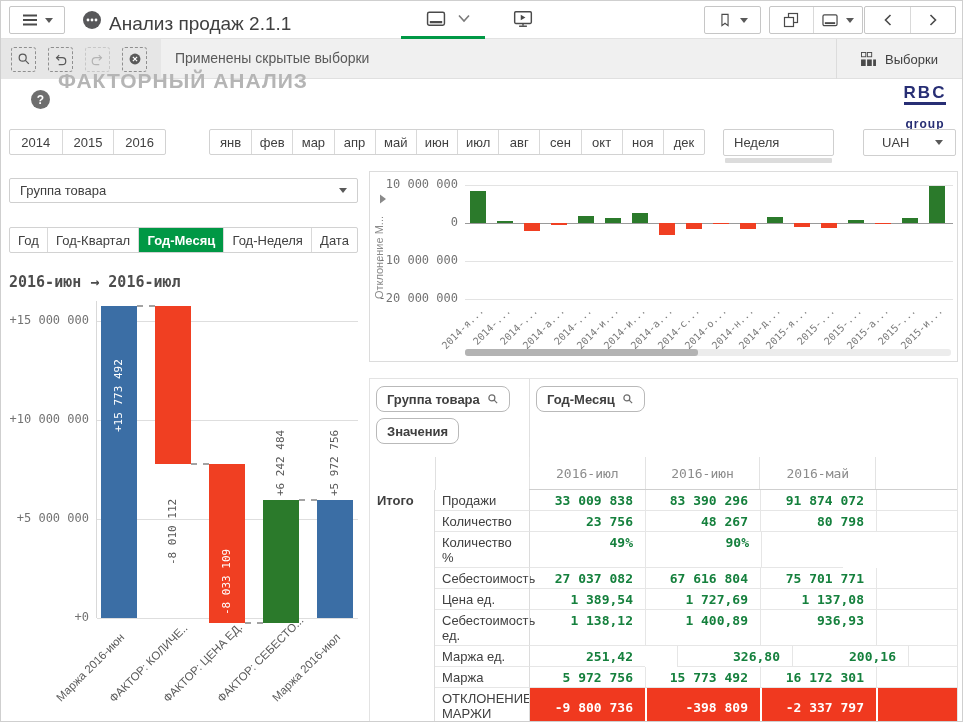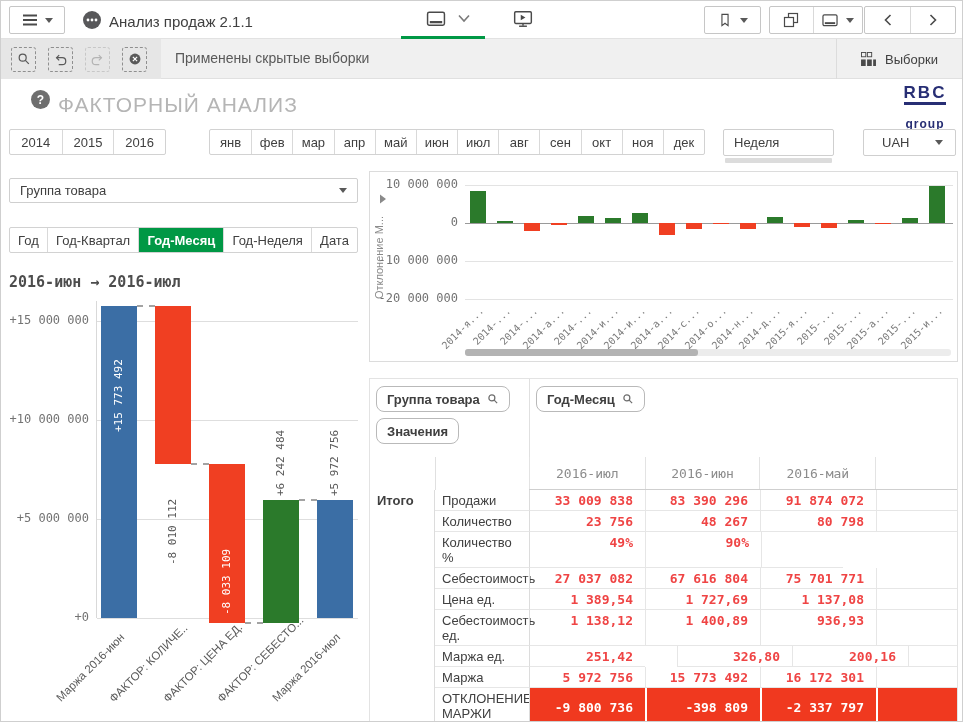--- a/index.html
+++ b/index.html
@@ -6,40 +6,40 @@
   html,body{background:#fff}
   body{font-family:"Liberation Sans",sans-serif;color:#404040}
   svg{display:block}
   .window{position:relative;width:963px;height:722px;background:#fff;border:1px solid #cfcfcf;overflow:hidden}
 
   
   .topbar{position:absolute;left:0;top:0;right:0;height:38px;background:#fff;border-bottom:1px solid #e2e2e2}
   .menu-btn{position:absolute;left:8px;top:5px;width:56px;height:28px;border:1px solid #c6c6c6;border-radius:2px;display:flex;align-items:center;justify-content:center;gap:7px;background:#fff;cursor:pointer}
   .caret{width:0;height:0;border-left:4px solid transparent;border-right:4px solid transparent;border-top:5px solid #595959}
   .app-circle{position:absolute;left:82px;top:10px}
-  .app-title{position:absolute;left:108px;top:12px;font-size:15px;color:#404040;white-space:nowrap}
+  .app-title{position:absolute;left:108px;top:12px;font-size:19px;color:#404040;white-space:nowrap}
   .tb-ic{position:absolute;top:9px;cursor:pointer}
   .sheet-underline{position:absolute;left:400px;top:35px;width:84px;height:3px;background:#009845}
   .tb-btn{position:absolute;top:5px;height:28px;border:1px solid #c6c6c6;border-radius:2px;background:#fff;display:flex;align-items:center;justify-content:center;cursor:pointer}
   .tb-group{position:absolute;top:5px;height:28px;border:1px solid #c6c6c6;border-radius:2px;background:#fff;display:flex;align-items:stretch}
   .tb-group>div{display:flex;align-items:center;justify-content:center;cursor:pointer}
   .tb-group>div+div{border-left:1px solid #d9d9d9}
 
   
   .selbar{position:absolute;left:0;top:38px;right:0;height:40px;background:#f0f0f0;border-bottom:1px solid #e0e0e0}
   .selbar-icons{position:absolute;left:0;top:0;width:160px;height:40px;background:#e6e6e6;display:flex;align-items:center;gap:12px;padding-left:10px}
   .dashed-ic{width:25px;height:25px;border:1px dashed #8f8f8f;border-radius:3px;display:flex;align-items:center;justify-content:center;background:transparent;cursor:pointer}
   .dashed-ic.disabled{opacity:.35;cursor:default}
   .sel-msg{position:absolute;left:174px;top:11px;font-size:14px;color:#595959}
   .sel-right{position:absolute;right:0;top:0;width:126px;height:40px;border-left:1px solid #dcdcdc;display:flex;align-items:center;justify-content:center;gap:9px;cursor:pointer}
   .sel-right span{font-size:13px;color:#404040}
 
   
   .help-circle{position:absolute;left:30px;top:89px;width:19px;height:19px;border-radius:50%;background:#6e6e6e;color:#fff;font-size:12px;font-weight:bold;display:flex;align-items:center;justify-content:center;cursor:pointer}
-  .page-title{position:absolute;left:57px;top:92px;font-size:21px;letter-spacing:1px;color:#b5b5b5;font-weight:400}
+  .page-title{position:absolute;left:57px;top:68px;font-size:21px;letter-spacing:1px;color:#b5b5b5;font-weight:700}
   .logo{position:absolute;left:895px;top:83px;width:58px;text-align:center;color:#272e74;cursor:default}
   .logo .l1{font-size:17px;font-weight:bold;letter-spacing:2px;border-bottom:3px solid #272e74;display:inline-block;line-height:17px;padding-bottom:1px}
   .logo .l2{font-size:12px;font-weight:bold;letter-spacing:1px;margin-top:12px}
 
   
   .btn-strip{position:absolute;display:flex;border:1px solid #d2d2d2;border-radius:2px;background:#fff;height:26px}
   .btn-strip>div{display:flex;align-items:center;justify-content:center;font-size:13px;color:#404040;cursor:pointer}
   .btn-strip>div+div{border-left:1px solid #d9d9d9}
   .years{left:8px;top:128px;width:157px}
   .years>div{width:62px}
@@ -83,21 +83,21 @@
   
   .pivot{position:absolute;left:368px;top:377px;width:589px;height:344px;border:1px solid #e3e3e3;background:#fff;overflow:hidden}
   .pv-btn{position:absolute;height:26px;border:1px solid #b9b9b9;border-radius:8px;background:#fff;display:flex;align-items:center;gap:7px;padding:0 10px;font-size:13px;font-weight:bold;color:#404040;cursor:pointer}
   .pv-vline{position:absolute;width:1px;background:#e0e0e0}
   .pv-colhead{position:absolute;left:159px;top:78px;right:0;height:33px;display:flex;border-bottom:1px solid #cfcfcf}
   .pv-colhead>div{border-left:1px solid #e3e3e3;font-family:"DejaVu Sans Mono",monospace;font-size:13px;color:#8c8c8c;display:flex;align-items:center;justify-content:center}
   .pv-body{position:absolute;left:0;top:111px;right:0;bottom:0;display:flex;flex-direction:column}
   .p-row{display:flex;align-items:stretch}
   .p-a{width:65px;border-right:1px solid #dcdcdc;padding:3px 0 0 7px;font-size:13px;font-weight:bold;flex:none}
   .p-b{width:94px;border-bottom:1px solid #e6e6e6;padding:3px 4px 2px 7px;font-size:13px;color:#404040;line-height:15px;flex:none}
-  .p-v{border-left:1px solid #e6e6e6;border-bottom:1px solid #e6e6e6;font-family:"DejaVu Sans Mono",monospace;font-size:13px;font-weight:bold;color:#ef4444;text-align:right;padding:3px 12px 0 2px;flex:none}
+  .p-v{border-left:1px solid #e6e6e6;border-bottom:1px solid #e6e6e6;font-family:"DejaVu Sans Mono",monospace;font-size:13px;font-weight:bold;color:#15803d;text-align:right;padding:3px 12px 0 2px;flex:none}
   .p-v.first{border-left:1px solid #dcdcdc}
   .p-row.hl .p-v{background:#f0391f;color:#fff;border-left:2px solid #fff;border-bottom:none;display:flex;align-items:center;justify-content:flex-end}
   .p-row.hl .p-v.first{border-left:1px solid #dcdcdc}
   .p-row.hl{min-height:36px}
 </style>
 </head>
 <body>
 
 <div class="window">
 

